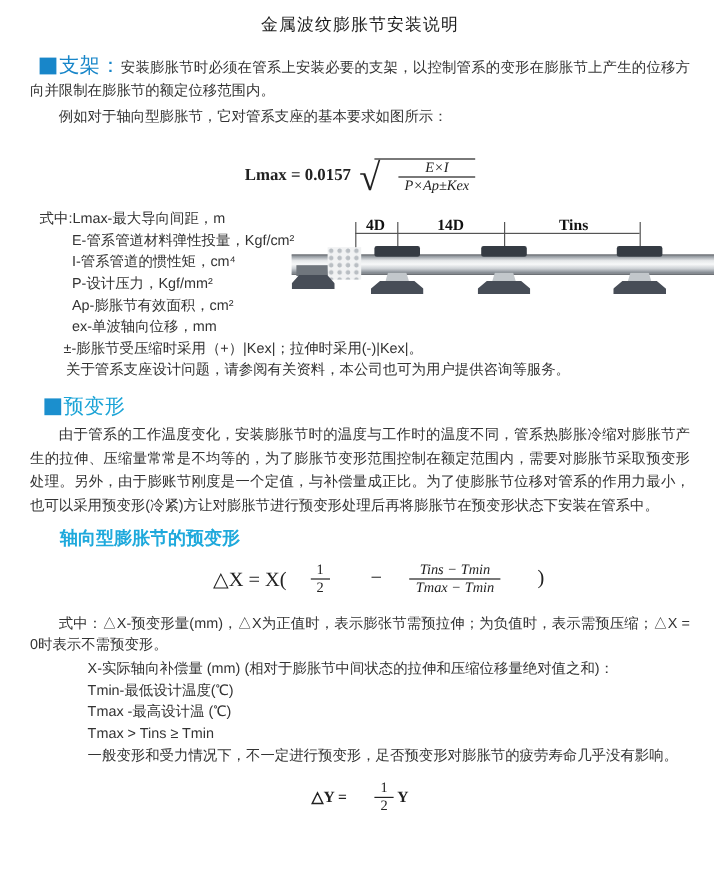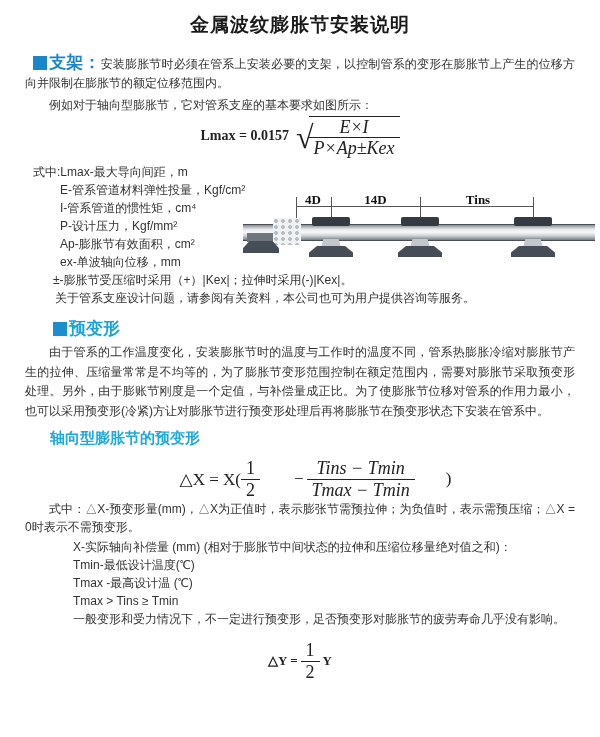--- a/index.html
+++ b/index.html
@@ -2,69 +2,69 @@
 <html><head>
 <meta charset="utf-8">
 <style>
   html,body{margin:0;padding:0;background:#fff;}
   .page{
     position:relative;width:600px;height:737px;overflow:hidden;background:#ffffff;
     font-family:"Liberation Sans",sans-serif;color:#333;font-size:12px;
   }
   
   .doc-title{
-    margin:12px 0 0 0;text-align:center;font-size:19px;font-weight:bold;color:#1a1a1a;
+    margin:12px 0 0 0;text-align:center;font-size:14px;font-weight:normal;color:#1a1a1a;
     letter-spacing:1px;
   }
   
   .support-para{margin:15px 25px 0 25px;line-height:19px;text-align:justify;}
   .sq{display:inline-block;width:14px;height:14px;background:#1886c9;vertical-align:-2px;margin:0 2px 0 8px;}
-  .support-label{color:#1886c9;font-size:17px;font-weight:bold;}
+  .support-label{color:#1886c9;font-size:17px;font-weight:normal;}
   .example-line{margin:3px 25px 0 25px;text-indent:2em;line-height:19px;}
   
   .formula{font-family:"Liberation Serif",serif;color:#222;}
-  .f1{margin-top:0;text-align:center;height:42px;line-height:42px;}
+  .f1{margin-top:18px;text-align:center;height:42px;line-height:42px;}
   .f-lhs{font-weight:bold;font-size:14px;}
   .rad{font-size:32px;font-weight:normal;vertical-align:middle;margin-left:4px;margin-right:-5px;}
-  .frac{display:inline-block;vertical-align:middle;text-align:center;line-height:1.15;font-size:18px;}
+  .frac{display:inline-block;vertical-align:middle;text-align:center;line-height:1.15;font-size:12px;padding-left:20px;}
   .frac .num{display:block;border-bottom:1px solid #222;padding:0 5px;}
   .frac .den{display:block;padding:0 5px;}
   .rooted{border-top:1.5px solid #222;font-style:italic;}
   .it{font-style:italic;}
   .f2{margin-top:10px;text-align:center;height:36px;}
   .f2 .f-pre,.f2 .f-post,.f2 .f-minus{font-weight:normal;font-size:17px;vertical-align:middle;margin-left:31px;}
   .f3{margin-top:12px;text-align:center;height:34px;}
   .f3 .f-pre,.f3 .f-post{font-weight:bold;font-size:13px;vertical-align:middle;}
   
   .defs{margin:6px 0 0 33px;}
   .def-line{line-height:18px;white-space:nowrap;}
   .def-line.ind{margin-left:27px;}
   .def-line.pm{margin-left:20px;}
   .note-line{margin:0 0 0 55px;line-height:18px;}
   
-  .diagram{position:absolute;left:243px;top:192px;width:352px;height:72px;}
+  .diagram{position:absolute;left:243px;top:180px;width:352px;height:72px;}
   .dim-line{position:absolute;top:14px;left:53px;width:237px;border-top:1px solid #555;}
   .tick{position:absolute;top:5px;width:0;height:32px;border-left:1px solid #555;}
   .dim-label{position:absolute;top:0;font-family:"Liberation Serif",serif;font-weight:bold;font-size:13px;color:#111;text-align:center;}
   .pipe{position:absolute;left:0;top:32px;width:352px;height:15px;
     background:linear-gradient(#868d94 0%,#e6e8ea 28%,#f7f8f9 48%,#cdd1d5 72%,#767d85 100%);
     border-top:1px solid #4a4f55;border-bottom:1px solid #4a4f55;}
   .bellows{position:absolute;left:30px;top:26px;width:28px;height:27px;background:#f1f2f3;
     background-image:radial-gradient(circle at 3px 3px,#b9bec3 1.6px,rgba(0,0,0,0) 2.2px);
     background-size:7px 6px;}
   .cap{position:absolute;top:25px;width:38px;height:9px;background:#353b43;border-radius:2px;}
   .ped{position:absolute;top:47px;width:20px;height:8px;background:#c2c7cb;
     clip-path:polygon(12% 0,88% 0,100% 100%,0 100%);}
   .base{position:absolute;top:54px;width:44px;height:11px;background:#474d57;
     clip-path:polygon(18% 0,82% 0,100% 60%,100% 100%,0 100%,0 60%);}
   .anch-block{position:absolute;left:4px;top:41px;width:26px;height:9px;background:#70767d;}
   .anch-base{position:absolute;left:0;top:49px;width:36px;height:12px;background:#474d57;
     clip-path:polygon(18% 0,82% 0,100% 60%,100% 100%,0 100%,0 60%);}
   
-  .section-head{margin:10px 0 0 53px;font-size:17px;font-weight:bold;color:#1aa3d6;height:22px;}
+  .section-head{margin:10px 0 0 37px;font-size:17px;font-weight:normal;color:#1aa3d6;height:22px;}
   .section-head .sq{margin-left:0;background:#1b8fce;}
   .body-para{margin:4px 25px 0 25px;line-height:19.5px;text-align:justify;text-indent:2em;}
   .sub-head{margin:8px 0 0 50px;font-size:15px;font-weight:bold;color:#1ea9dc;}
   .sub-head.left{margin-left:28px;}
   .explain-para{margin:6px 25px 0 25px;line-height:18px;text-align:justify;text-indent:2em;}
   .item-line{margin-left:73px;line-height:18px;}
   .items{margin-top:2px;}
 </style>
 </head>
 <body>

